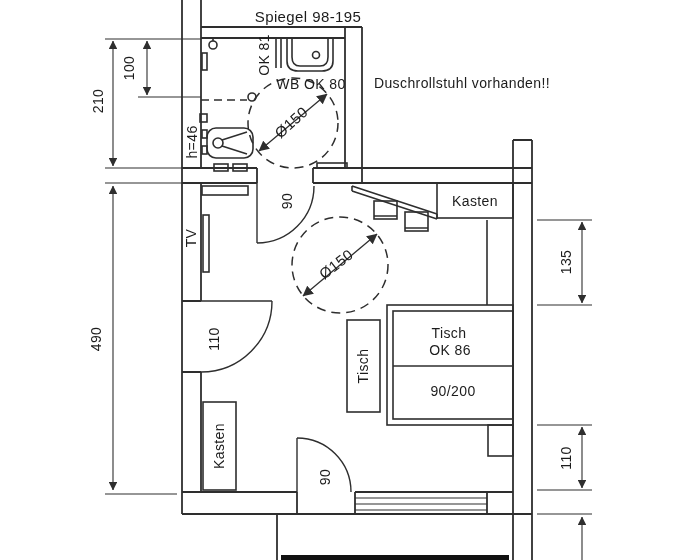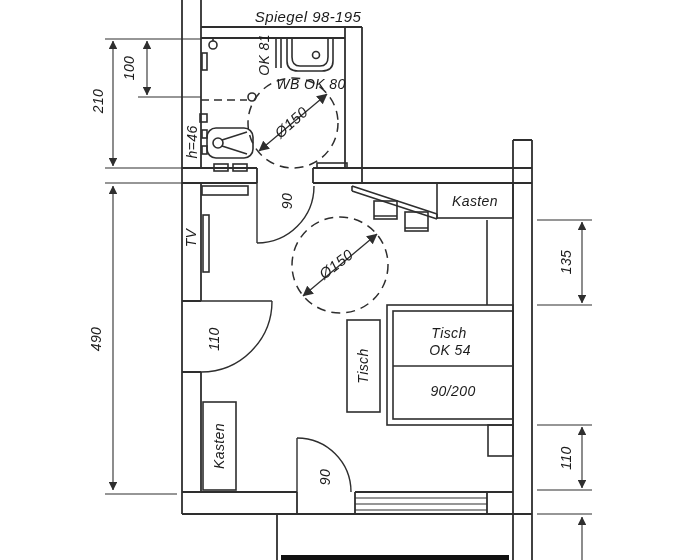--- a/index.html
+++ b/index.html
@@ -1,18 +1,18 @@
 <!DOCTYPE html>
 <html><head>
 <meta charset="utf-8">
 <style>
   html,body { margin:0; padding:0; background:#ffffff; }
   #plan {
     position:relative; width:676px; height:560px; background:#ffffff;
-    font-family:"Liberation Sans", sans-serif; overflow:hidden;font-style:italic;
+    font-family:"Liberation Sans", sans-serif; overflow:hidden;
   }
   #plan svg { position:absolute; left:0; top:0; }
   .lbl {
     position:absolute; white-space:nowrap; color:#1c1c1c;
     font-size:14px; letter-spacing:0.4px;
     transform:translate(-50%,-50%);
   }
   .v   { transform:translate(-50%,-50%) rotate(-90deg); }
   .r42 { transform:translate(-50%,-50%) rotate(-42deg); font-size:15px; }
   .r38 { transform:translate(-50%,-50%) rotate(-38deg); font-size:15px; }
@@ -120,36 +120,37 @@
       <line x1="147" y1="41" x2="147" y2="95" marker-start="url(#arr)" marker-end="url(#arr)"></line>
       <line x1="113" y1="41" x2="113" y2="166" marker-start="url(#arr)" marker-end="url(#arr)"></line>
       <line x1="113" y1="186" x2="113" y2="490" marker-start="url(#arr)" marker-end="url(#arr)"></line>
       <line x1="582" y1="222" x2="582" y2="303" marker-start="url(#arr)" marker-end="url(#arr)"></line>
       <line x1="582" y1="427" x2="582" y2="488" marker-start="url(#arr)" marker-end="url(#arr)"></line>
       <line x1="582" y1="560" x2="582" y2="517" marker-end="url(#arr)"></line>
     </g>
   </svg>
 
   <div class="lbl big" style="left:308px; top:16px;">Spiegel 98-195</div>
+  <div class="lbl" style="left:462px; top:83px;">Duschrollstuhl vorhanden!!</div>
   <div class="lbl v" style="left:264px; top:55px;">OK 81</div>
   <div class="lbl" style="left:311px; top:84px;text-align:center;">WB OK 80</div>
   <div class="lbl r42" style="left:291px; top:122px;">Ø150</div>
   <div class="lbl v" style="left:192px; top:142px;">h=46</div>
 
   <div class="lbl v" style="left:129px; top:68px;">100</div>
   <div class="lbl v" style="left:98px;  top:101px;">210</div>
   <div class="lbl v" style="left:96px;  top:339px;">490</div>
   <div class="lbl v" style="left:566px; top:262px;">135</div>
   <div class="lbl v" style="left:566px; top:458px;">110</div>
 
   <div class="lbl v" style="left:191px; top:238px;">TV</div>
   <div class="lbl v" style="left:287px; top:201px;">90</div>
   <div class="lbl" style="left:475px; top:201px;">Kasten</div>
   <div class="lbl r38" style="left:336px; top:264px;">Ø150</div>
   <div class="lbl v" style="left:214px; top:339px;">110</div>
   <div class="lbl v" style="left:219px; top:446px;">Kasten</div>
   <div class="lbl v" style="left:363px; top:366px;">Tisch</div>
   <div class="lbl" style="left:449px; top:333px;">Tisch</div>
-  <div class="lbl" style="left:450px; top:350px;">OK 54</div>
+  <div class="lbl" style="left:450px; top:350px;">OK 86</div>
   <div class="lbl" style="left:453px; top:391px;">90/200</div>
   <div class="lbl v" style="left:325px; top:477px;">90</div>
 
 </div>
 
 </body></html>

